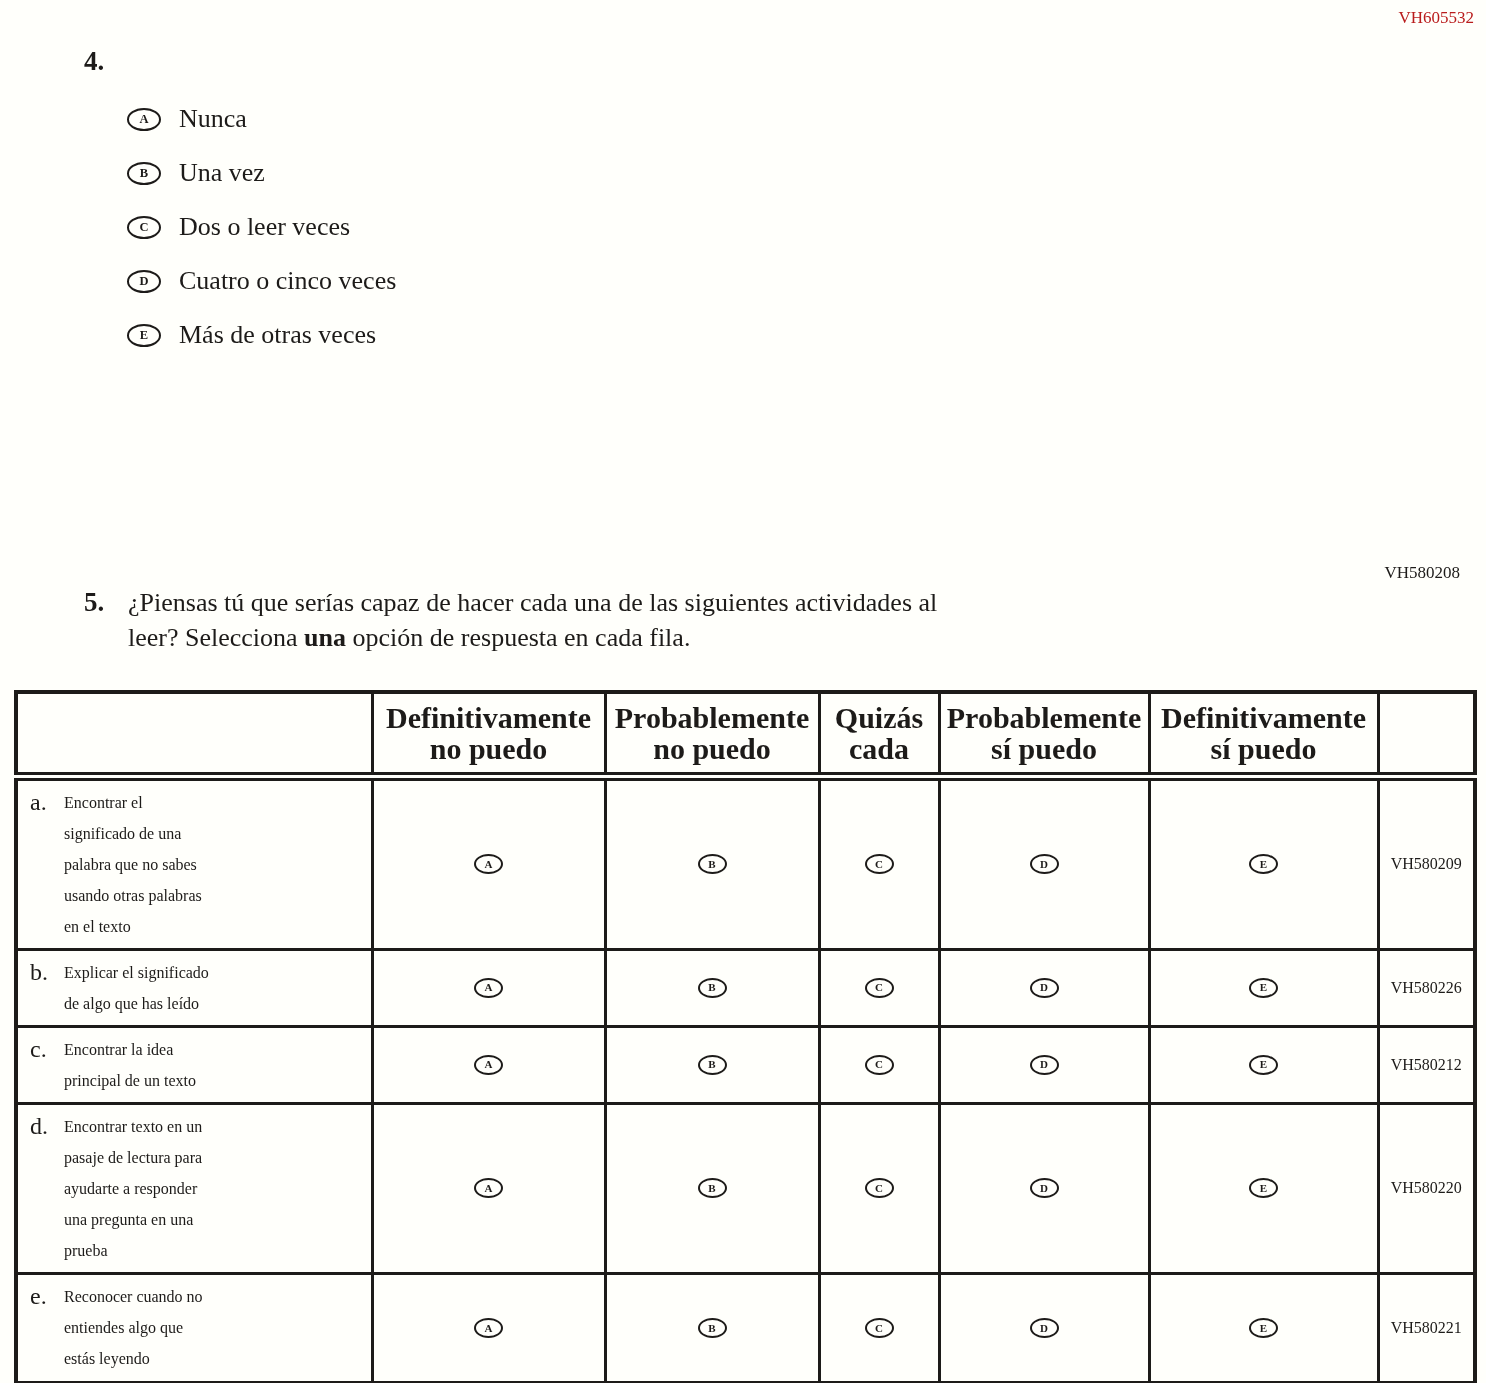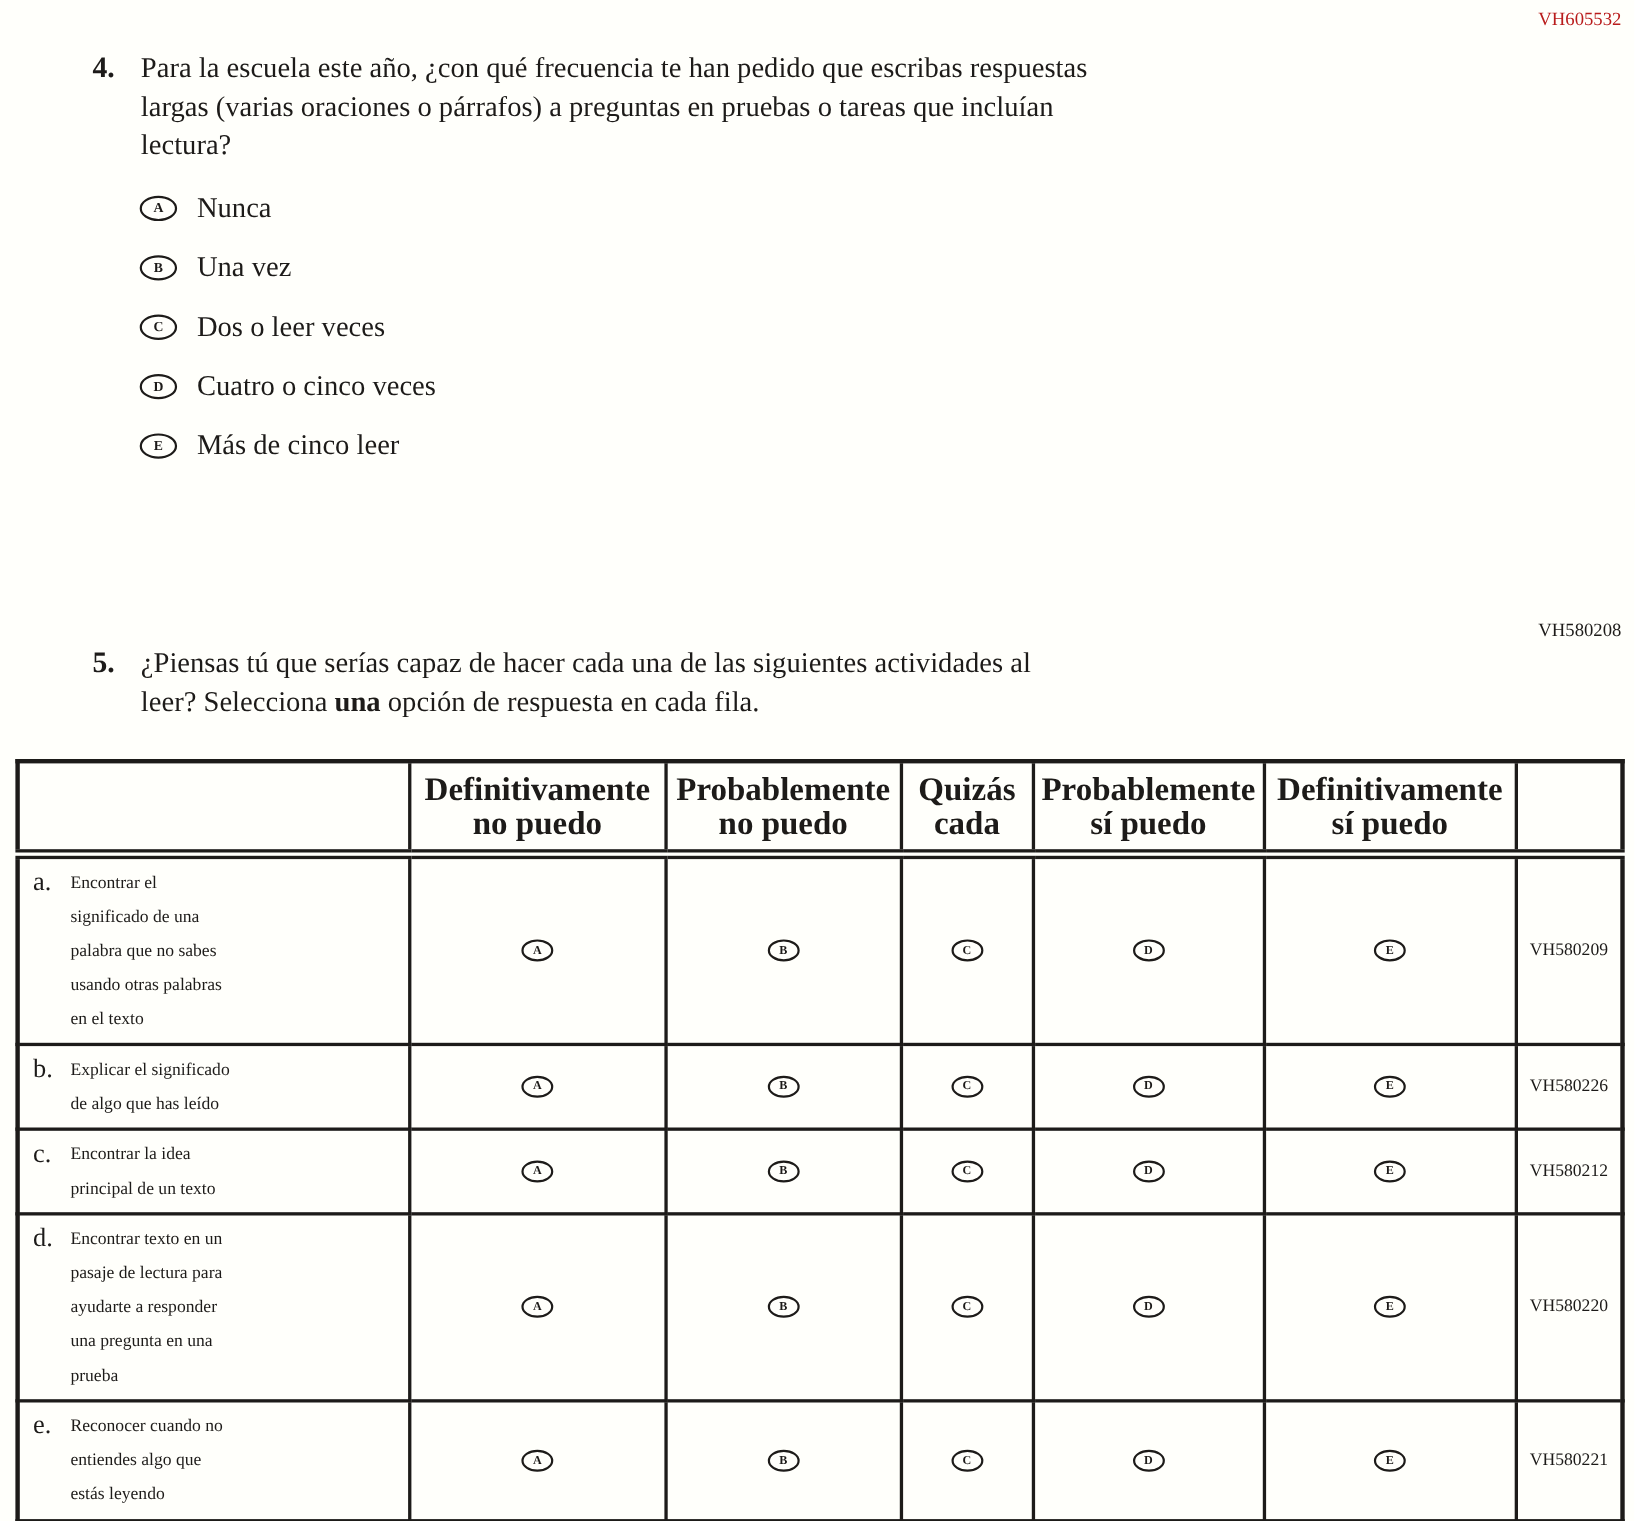--- a/index.html
+++ b/index.html
@@ -16,21 +16,21 @@
   .corner-code {
     position: absolute;
     top: 8px;
     right: 12px;
     font-size: 17px;
     color: #b91c1c;
   }
   .q5-corner-code {
     position: absolute;
     top: 563px;
-    right: 12px;
+    right: 26px;
     font-size: 17px;
   }
   .question {
     display: flex;
     align-items: flex-start;
   }
   .q4 { margin: 44px 0 0 84px; }
   .q5 { margin: 0 0 0 84px; position: absolute; top: 585px; left: 0; }
   .qnum {
     font-weight: bold;
@@ -136,23 +136,20 @@
 </style>
 </head>
 <body>
 
 <div class="page">
 
   <div class="corner-code">VH605532</div>
 
   <div class="question q4">
     <div class="qnum">4.</div>
-    <div class="qtext">Para la escuela este año, ¿con qué frecuencia te han pedido que escribas respuestas
-largas (varias oraciones o párrafos) a preguntas en pruebas o tareas que incluían
-lectura?</div>
   </div>
 
   <ul class="options">
     <li class="option">
       <span class="bubble">A</span>
       <span class="option-label">Nunca</span>
     </li>
     <li class="option">
       <span class="bubble">B</span>
       <span class="option-label">Una vez</span>
@@ -160,21 +157,21 @@
     <li class="option">
       <span class="bubble">C</span>
       <span class="option-label">Dos o leer veces</span>
     </li>
     <li class="option">
       <span class="bubble">D</span>
       <span class="option-label">Cuatro o cinco veces</span>
     </li>
     <li class="option">
       <span class="bubble">E</span>
-      <span class="option-label">Más de cinco leer</span>
+      <span class="option-label">Más de otras veces</span>
     </li>
   </ul>
 
   <div class="q5-corner-code">VH580208</div>
 
   <div class="question q5">
     <div class="qnum">5.</div>
     <div class="qtext"><span>¿Piensas tú que serías capaz de hacer cada una de las siguientes actividades al
 leer? Selecciona </span><b>una</b><span> opción de respuesta en cada fila.</span></div>
   </div>

